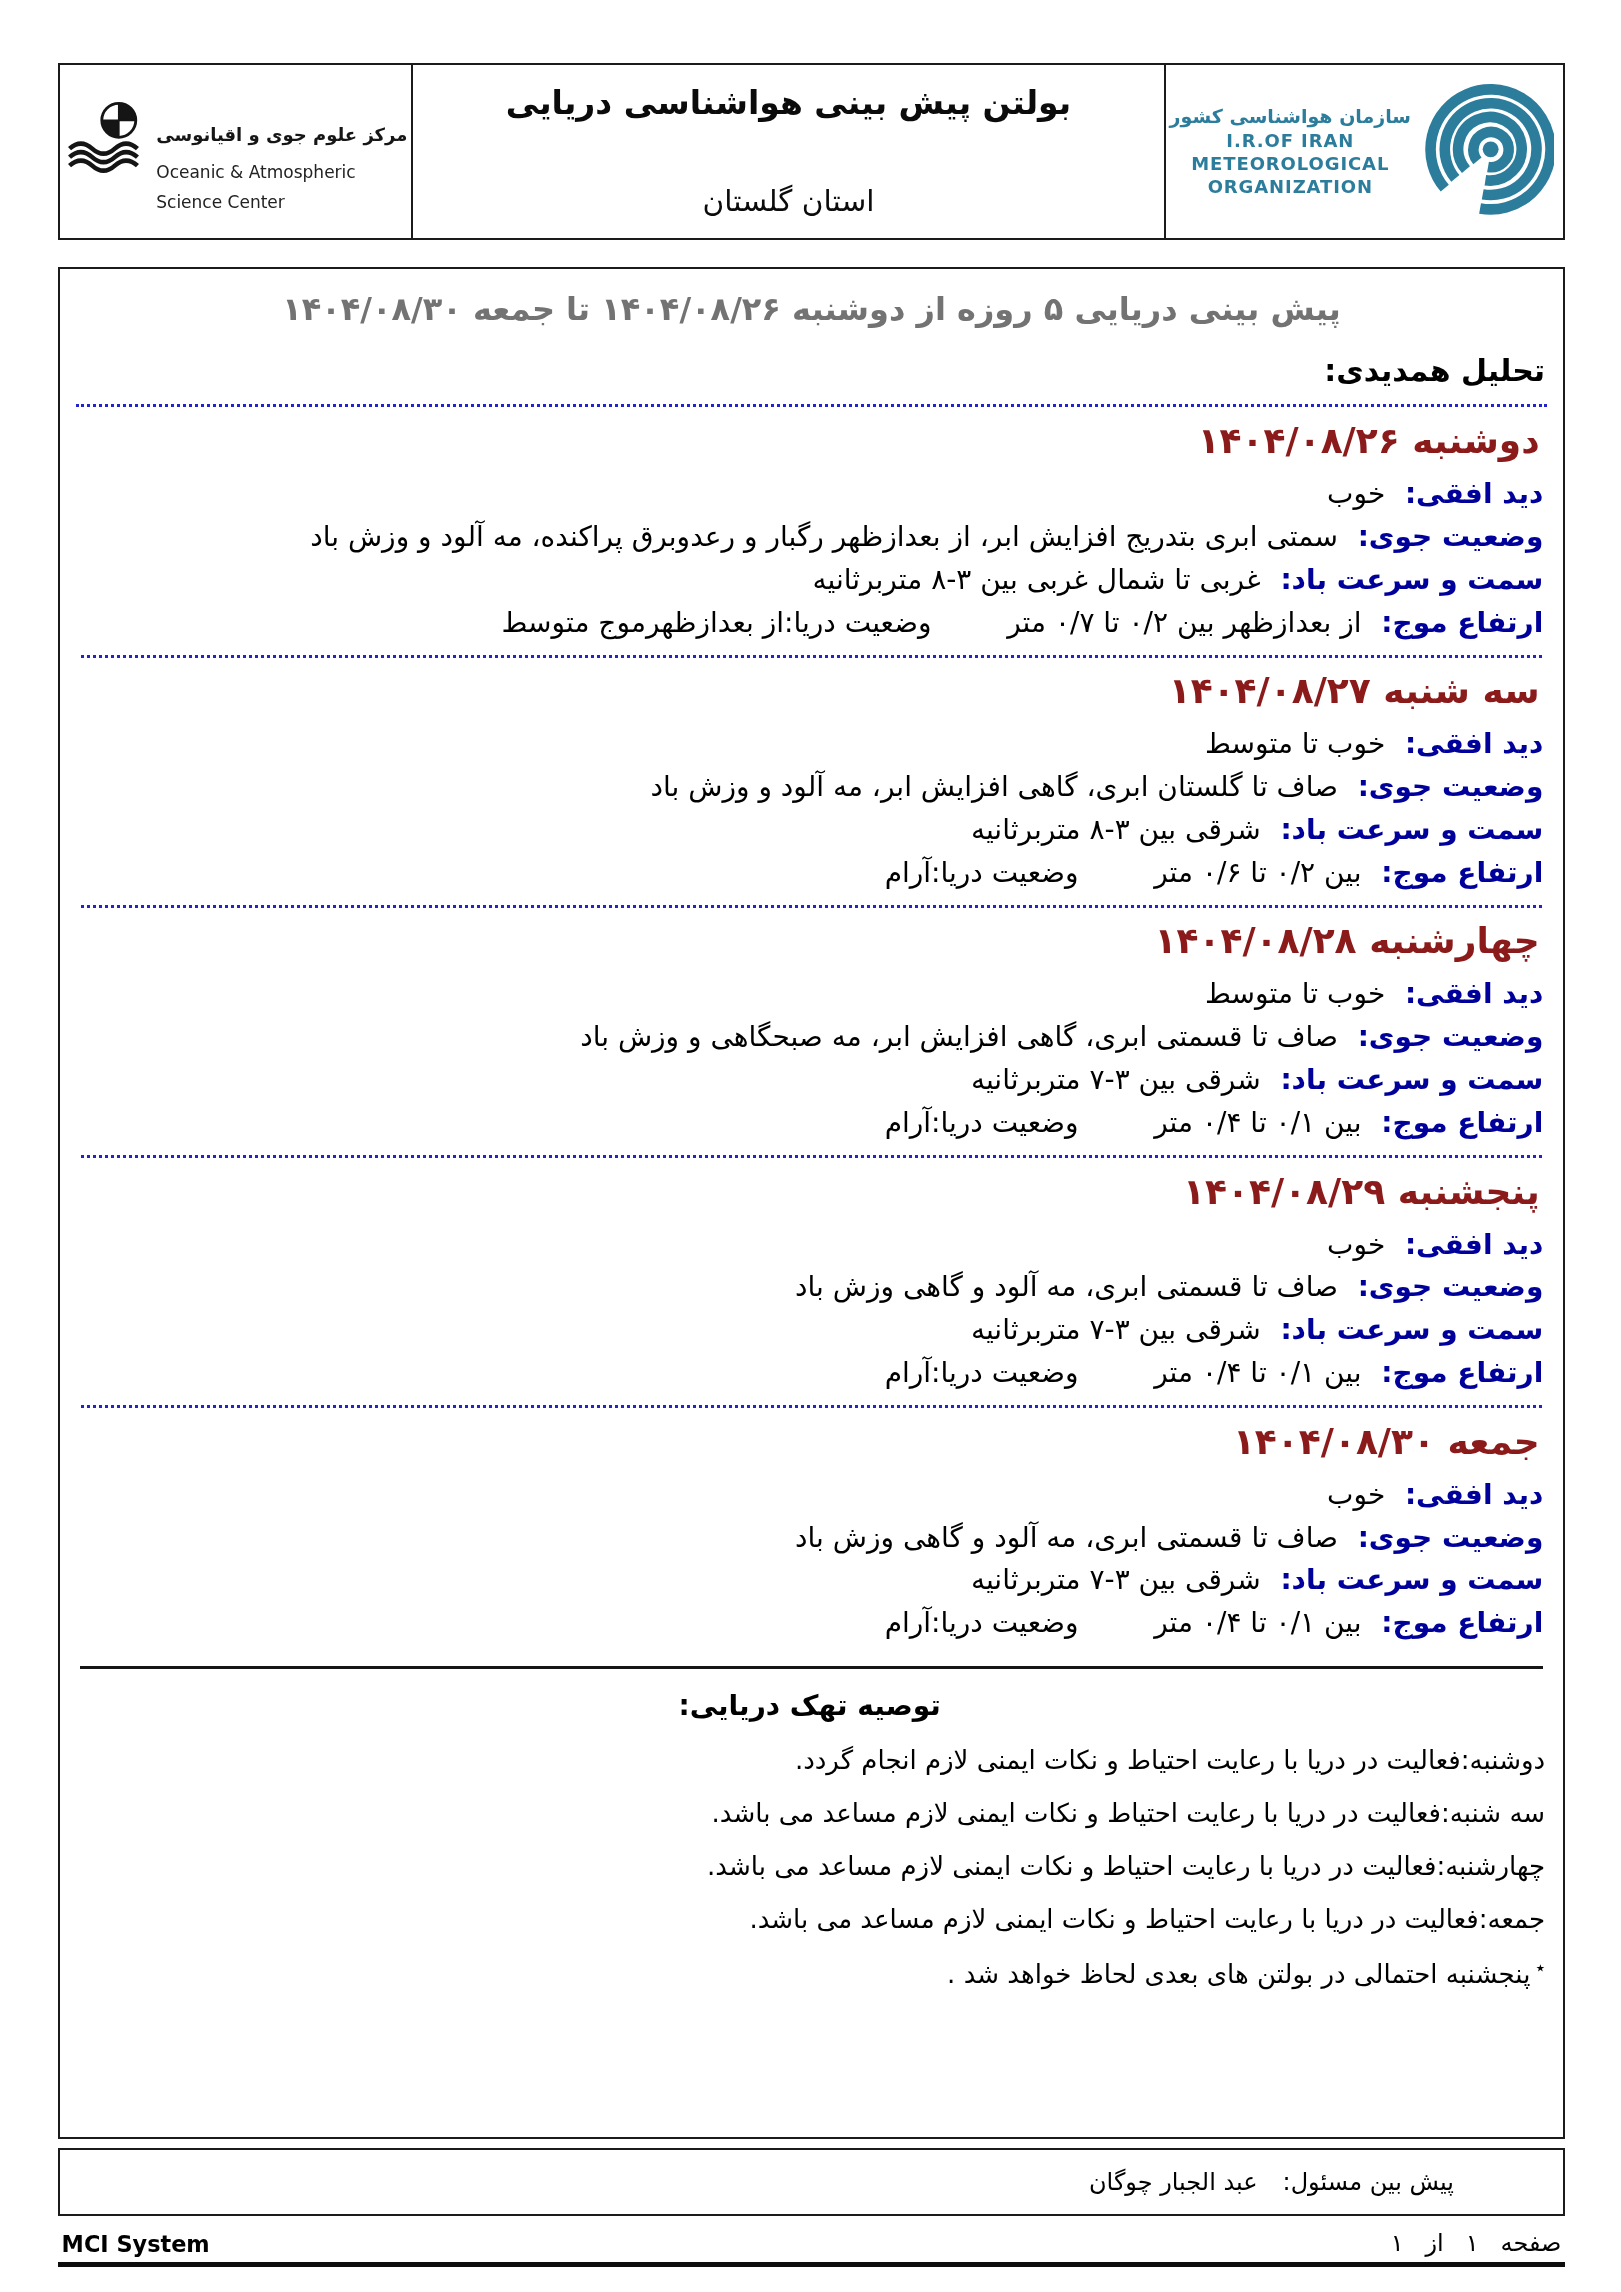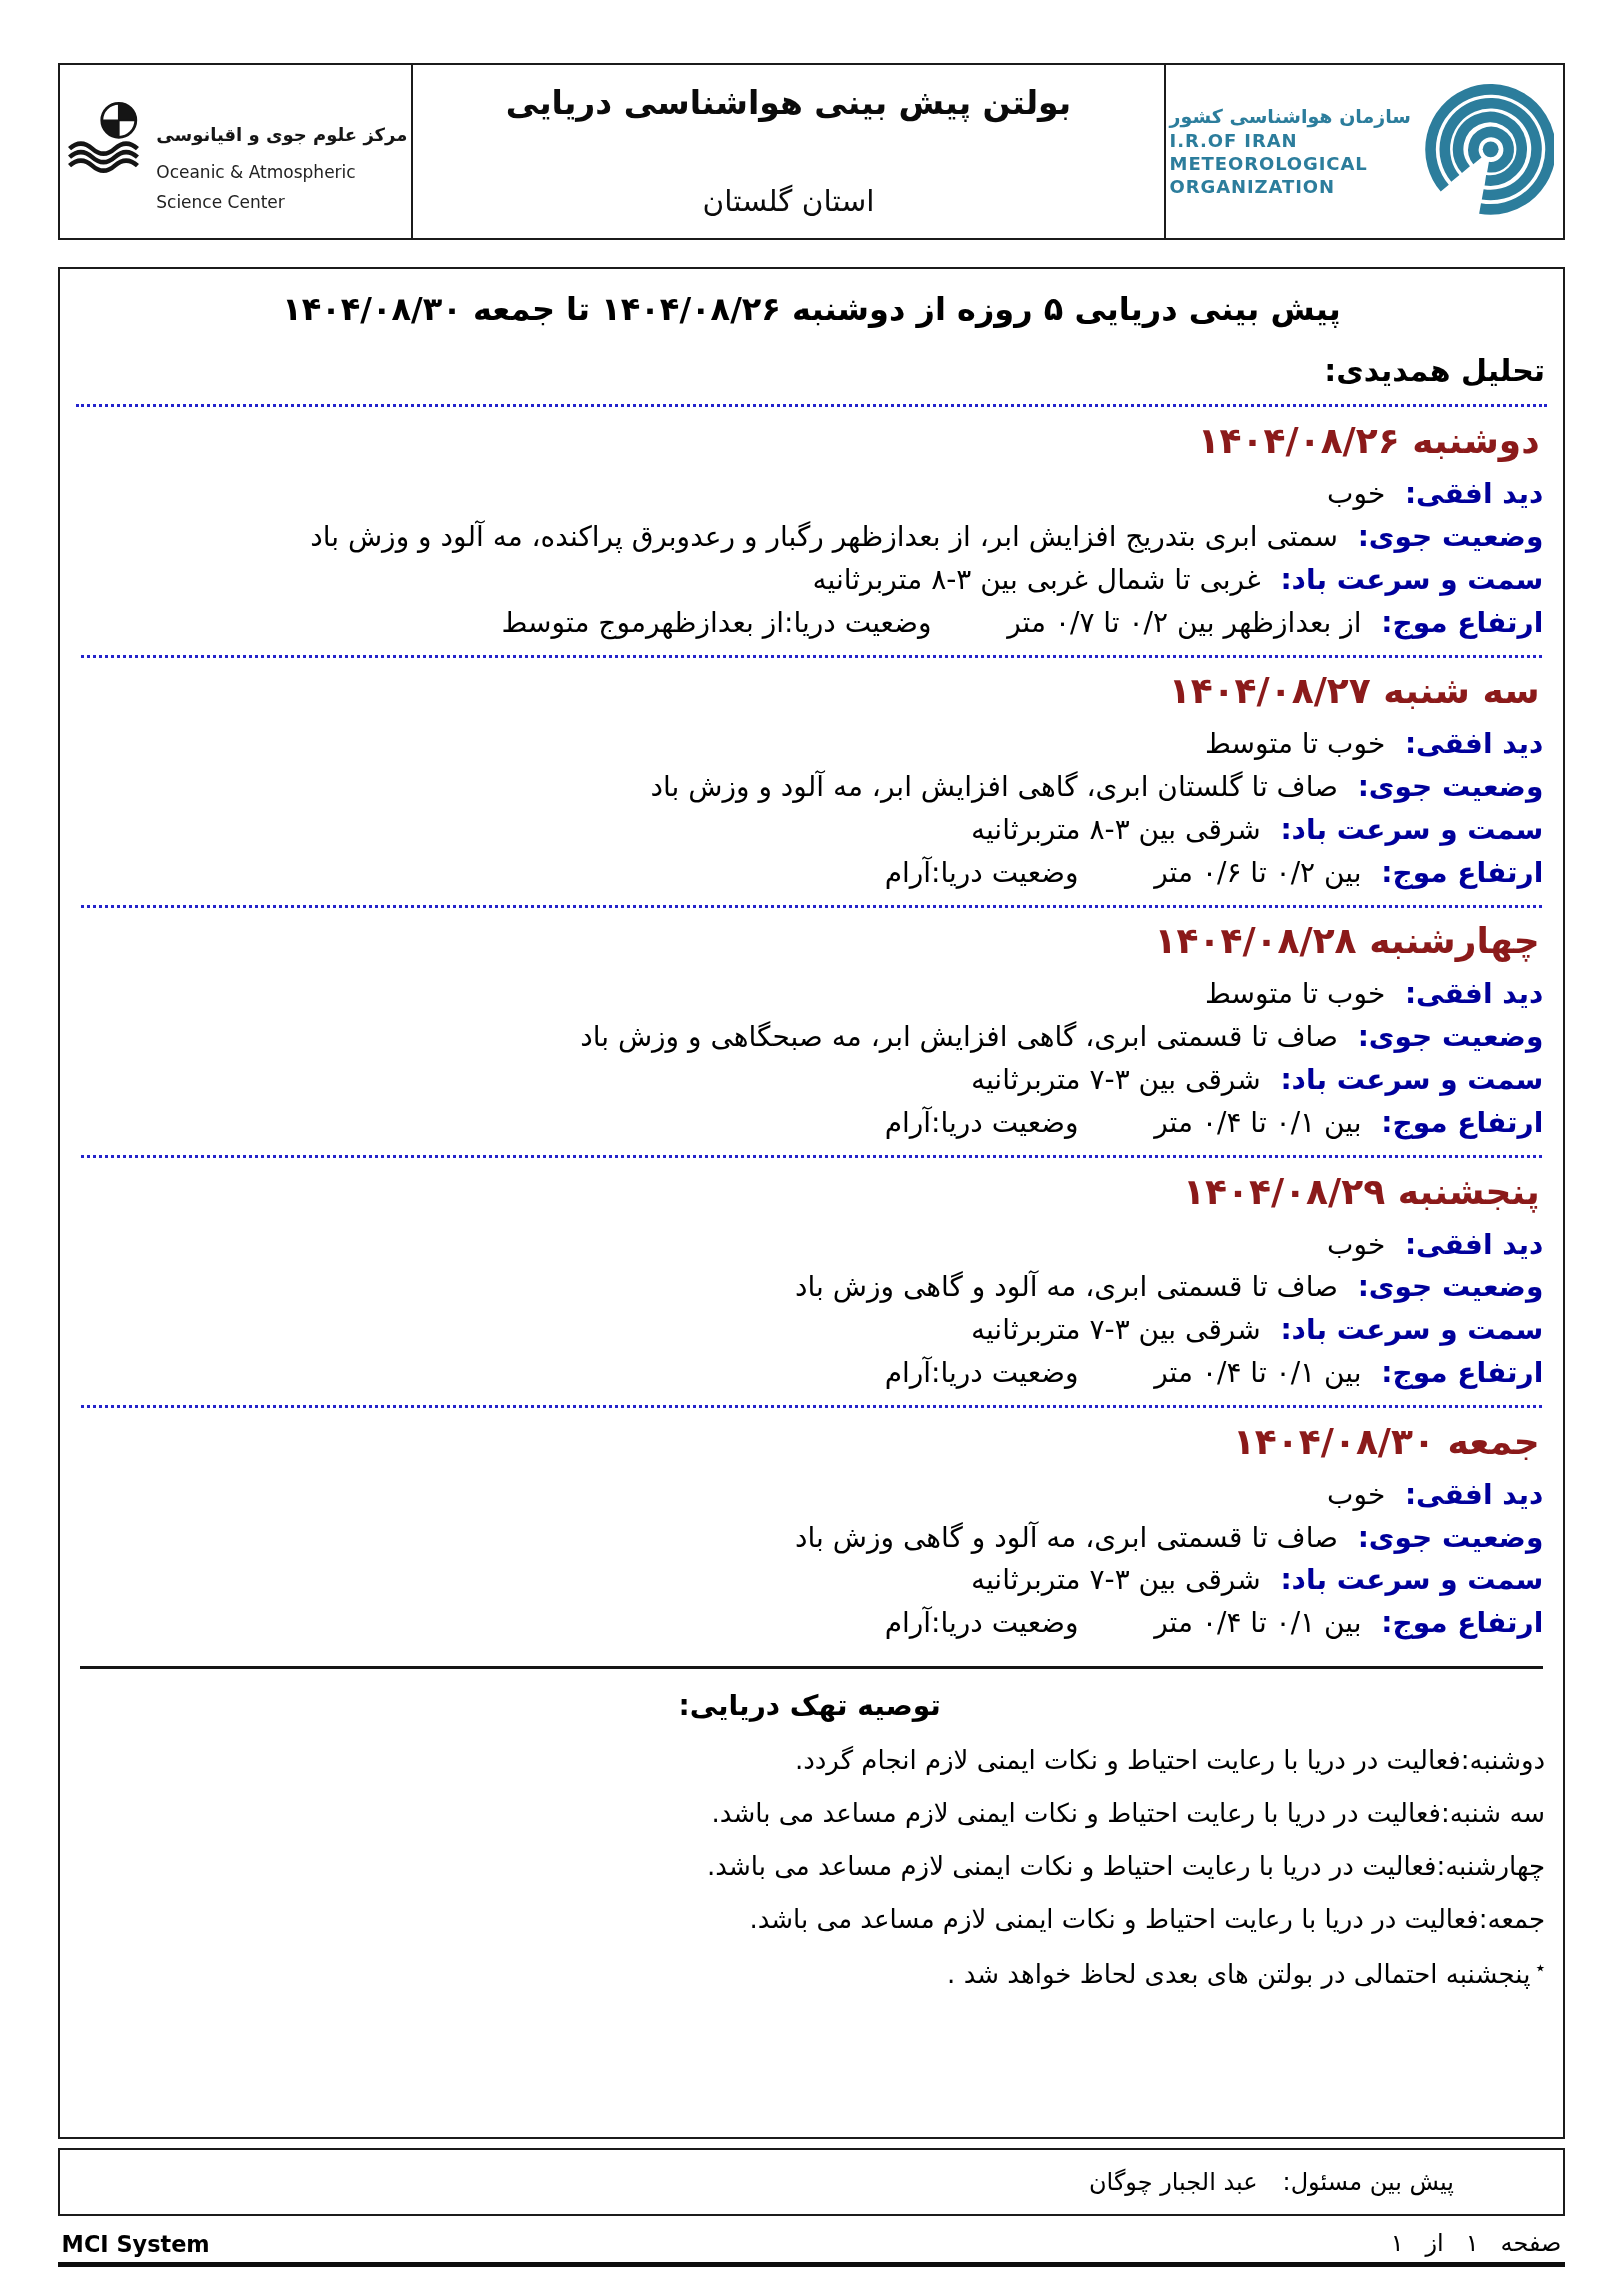--- a/index.html
+++ b/index.html
@@ -17,29 +17,29 @@
   .hcell { border-left:2.7px solid #1b1b1b; }
   .hcell:first-child { border-left:none; }
   .hcell.left { width:351px; display:flex; align-items:flex-start; padding:7.2px 3.6px 3.6px 5.4px; }
   .hcell.mid { flex:1; display:flex; flex-direction:column; align-items:center; justify-content:space-between; padding:18px 9px 14.3px;gap:40px; }
   .hcell.right { width:399px; direction:ltr; display:flex; align-items:center; justify-content:flex-end; padding:5.4px 9px 5.4px 3.6px; }
   .ltexts { display:flex; flex-direction:column; margin-top:52px; margin-left:-5.4px;gap:8px; }
   .ltexts .fa { direction:rtl; font-size:18px; font-weight:bold; color:#161616; margin-bottom:9px; white-space:nowrap; }
   .ltexts .en { font-size:17px; color:#222; line-height:21.5px; }
   .mid-title { font-size:33px; font-weight:bold; color:#0b0b0b; }
   .mid-sub { font-size:29.6px; color:#0b0b0b; margin-bottom:5.4px; }
-  .irimo-text { display:flex; flex-direction:column; align-items:flex-start; margin-right:1.8px; }
+  .irimo-text { display:flex; flex-direction:column; align-items:center; margin-right:1.8px; }
   .irimo-text .fa { direction:rtl; font-size:19px; font-weight:bold; color:#2c7d9c; margin-bottom:1.8px; white-space:nowrap; }
   .irimo-text .en { font-size:18px; color:#2c7d9c; letter-spacing:0.9px; line-height:23px; font-weight:bold; }
   
   .main-box {
     direction:rtl; border:2.7px solid #1b1b1b; margin-top:27px;
     min-height:1872px; padding:14.3px 12.5px 18px; background:#fff;
   }
-  .main-title { text-align:center; font-size:32px; font-weight:bold; margin-top:7.2px; color:#000000; }
+  .main-title { text-align:center; font-size:32px; font-weight:bold; margin-top:7.2px; color:#737373; }
   .synoptic { text-align:right; font-size:30px; font-weight:bold; margin-top:25px; padding-right:5.4px; color:#000; }
   .dotted-sep { border-top:3.6px dotted #2323cc; margin:16px 3.6px 0; height:0; }
   .day { padding:0 5.4px; }
   .day-date { text-align:right; font-size:36px; font-weight:bold; color:#8b1a1a; margin:12.5px 5.4px 16px 0; }
   .frow { display:flex; flex-direction:row; align-items:baseline; gap:19.7px; margin:9.9px 1.8px; }
   .flabel { font-size:28px; font-weight:bold; color:#00009b; white-space:nowrap; }
   .fval { font-size:28px; color:#000; }
   .sea { margin-right:56px; }
   .thick-sep { border-top:3.6px solid #161616; margin:27px 7.2px 19.7px; height:0; }
   .advisory-title { text-align:center; font-size:28px; font-weight:bold; color:#000; padding-right:3.6px; }

